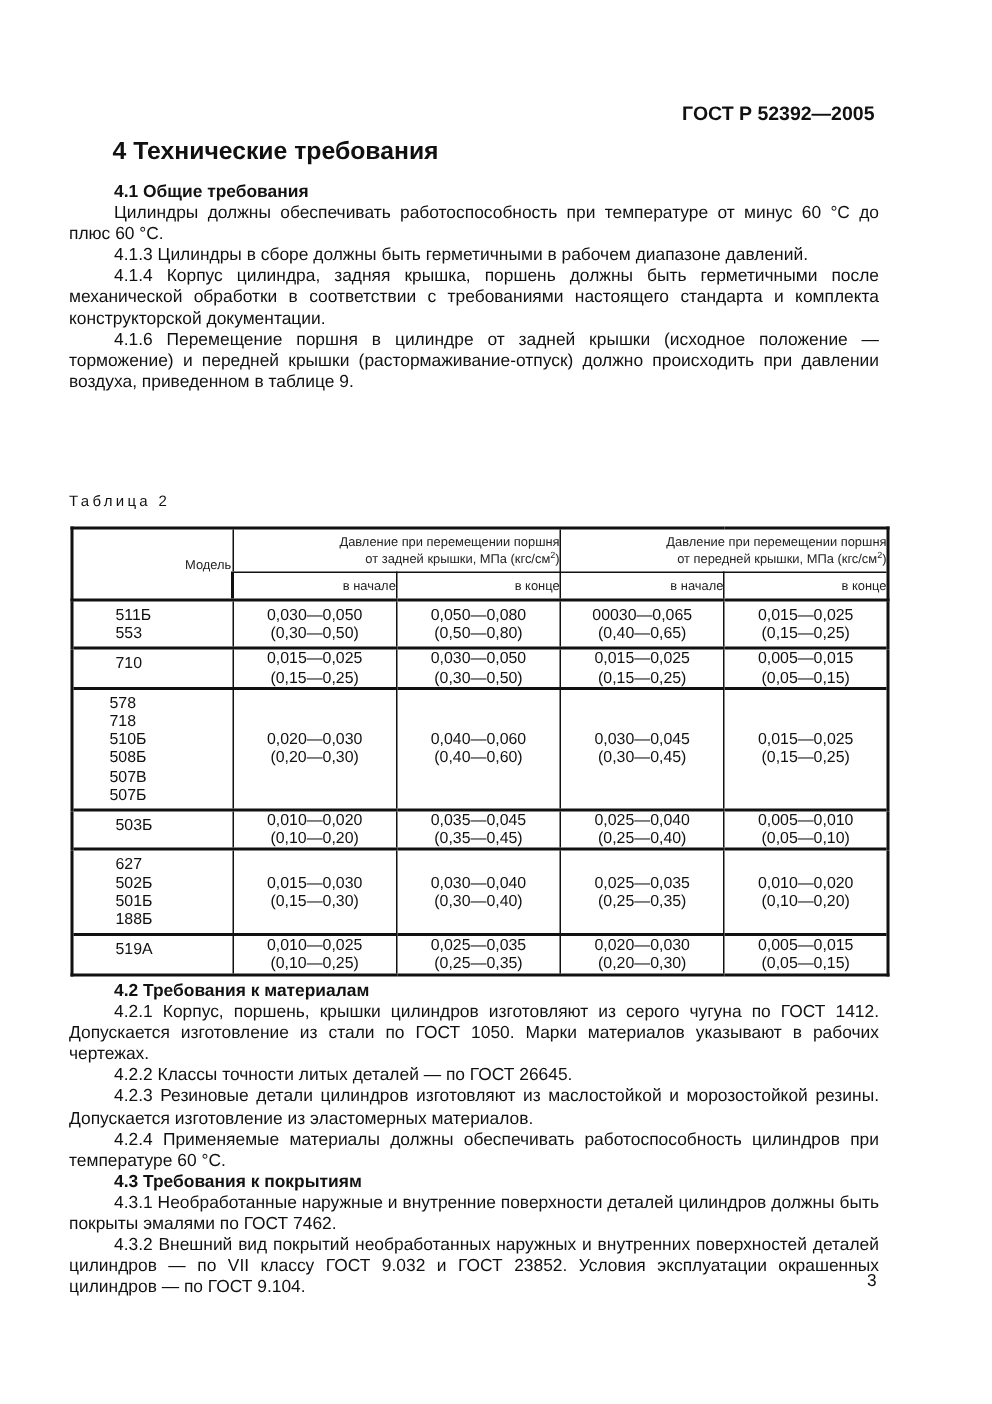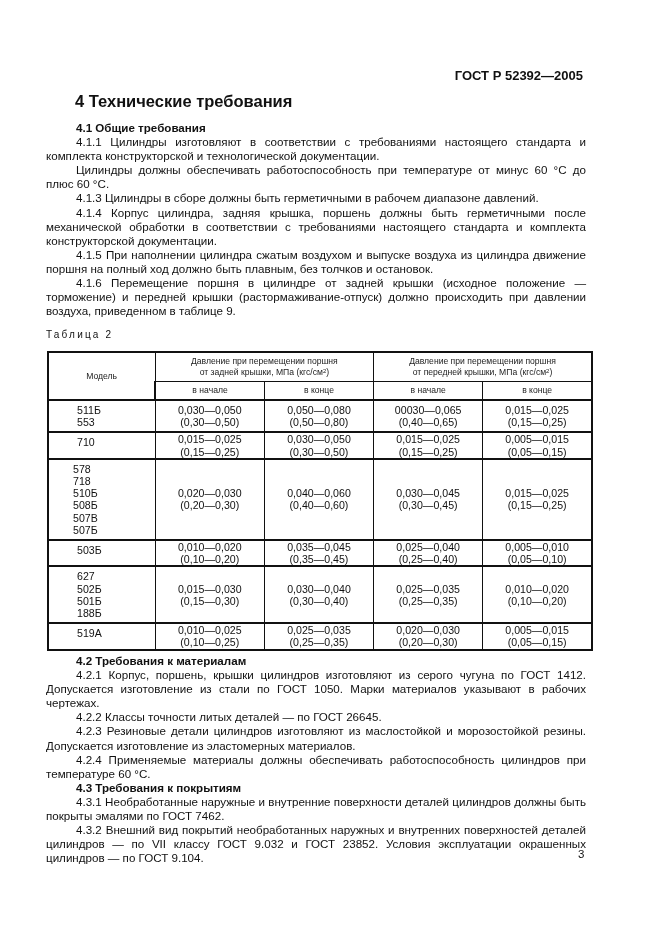--- a/index.html
+++ b/index.html
@@ -8,21 +8,21 @@
   .page { position: absolute; left: 0; top: 0; width: 661px; height: 757px; }
   .doc-code { position: absolute; right: 78px; top: 68px; font-weight: bold; font-size: 13px; }
   .h1 { position: absolute; left: 75px; top: 92px; font-weight: bold; font-size: 16.5px; }
   .body-text { position: absolute; left: 46px; width: 540px; font-size: 11.6px; line-height: 14.1px; text-align: justify; }
   .body-text p { margin: 0; text-indent: 30px; }
   .body-text p.h2 { font-weight: bold; text-indent: 30px; }
   .sec1 { top: 121px; }
   .tcap { position: absolute; left: 46px; top: 329px; font-size: 10px; letter-spacing: 2.2px; }
   table.t2 { position: absolute; left: 47px; top: 351px; width: 546px; border-collapse: collapse;
              font-size: 10.6px; }
-  table.t2 td, table.t2 th { border: 1px solid #111; padding: 0; }
+  table.t2 td, table.t2 th { border: 1px solid #111; padding: 0; text-align: right; }
   table.t2 th { font-weight: normal; font-size: 8.6px; line-height: 11px; color: #222; }
   table.t2 .outer-top th { border-top: 2px solid #111; }
   table.t2 tr.hdr2 th { border-bottom: 2px solid #111; height: 17px; }
   table.t2 .hdr1 th { height: 28px; }
   table.t2 td.model { text-align: left; padding: 3px 0 3px 28px; vertical-align: top; line-height: 12.2px; }
   table.t2 td.val { text-align: center; vertical-align: middle; line-height: 12.2px; }
   table.t2 tr.grp td { border-top: 2px solid #111; }
   table.t2 td:first-child, table.t2 th:first-child { border-left: 2px solid #111; }
   table.t2 td:last-child, table.t2 th:last-child { border-right: 2px solid #111; }
   table.t2 tr.last td { border-bottom: 2px solid #111; }
@@ -36,25 +36,23 @@
 <body>
 
 <div class="page">
 
   <div class="doc-code">ГОСТ Р 52392—2005</div>
 
   <div class="h1">4 Технические требования</div>
 
   <div class="body-text sec1">
     <p class="h2">4.1 Общие требования</p>
-    <p>4.1.1 Цилиндры изготовляют в соответствии с требованиями настоящего стандарта и комплекта конструкторской и технологической документации.</p>
     <p>Цилиндры должны обеспечивать работоспособность при температуре от минус 60 °С до плюс 60 °С.</p>
     <p>4.1.3 Цилиндры в сборе должны быть герметичными в рабочем диапазоне давлений.</p>
     <p>4.1.4 Корпус цилиндра, задняя крышка, поршень должны быть герметичными после механической обработки в соответствии с требованиями настоящего стандарта и комплекта конструкторской документации.</p>
-    <p>4.1.5 При наполнении цилиндра сжатым воздухом и выпуске воздуха из цилиндра движение поршня на полный ход должно быть плавным, без толчков и остановок.</p>
     <p>4.1.6 Перемещение поршня в цилиндре от задней крышки (исходное положение — торможение) и передней крышки (растормаживание-отпуск) должно происходить при давлении воздуха, приведенном в таблице 9.</p>
   </div>
 
   <div class="tcap">Таблица 2</div>
 
   <table class="t2">
     <colgroup>
       <col class="col-model">
         <col class="col-v">
         <col class="col-v">

